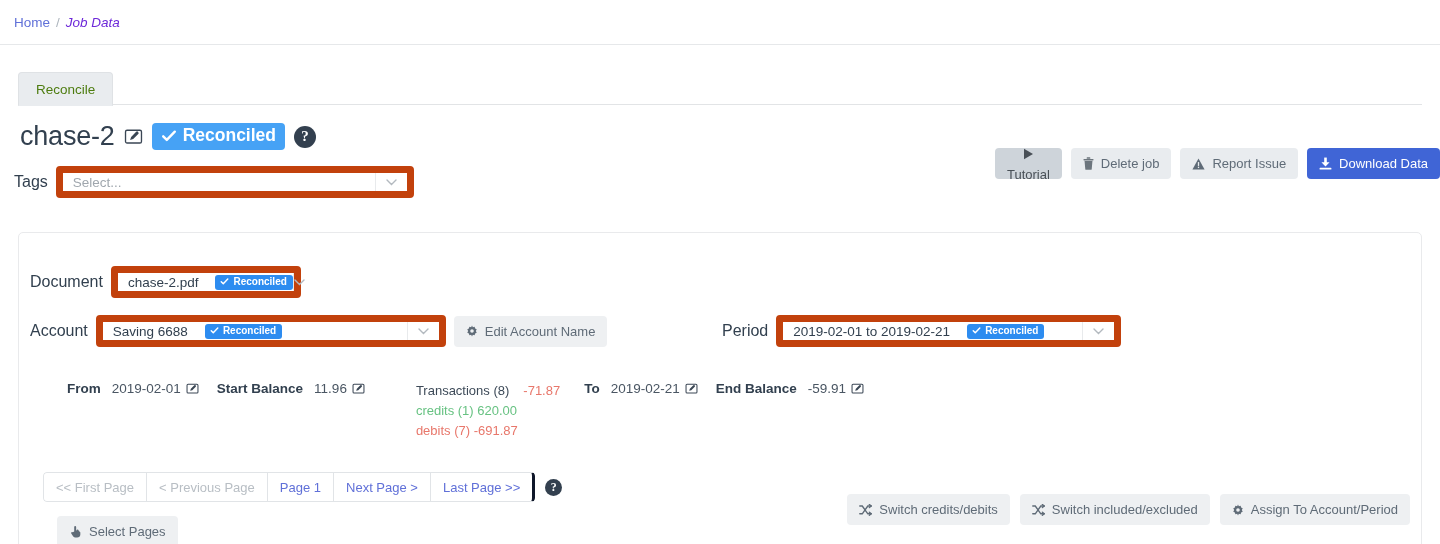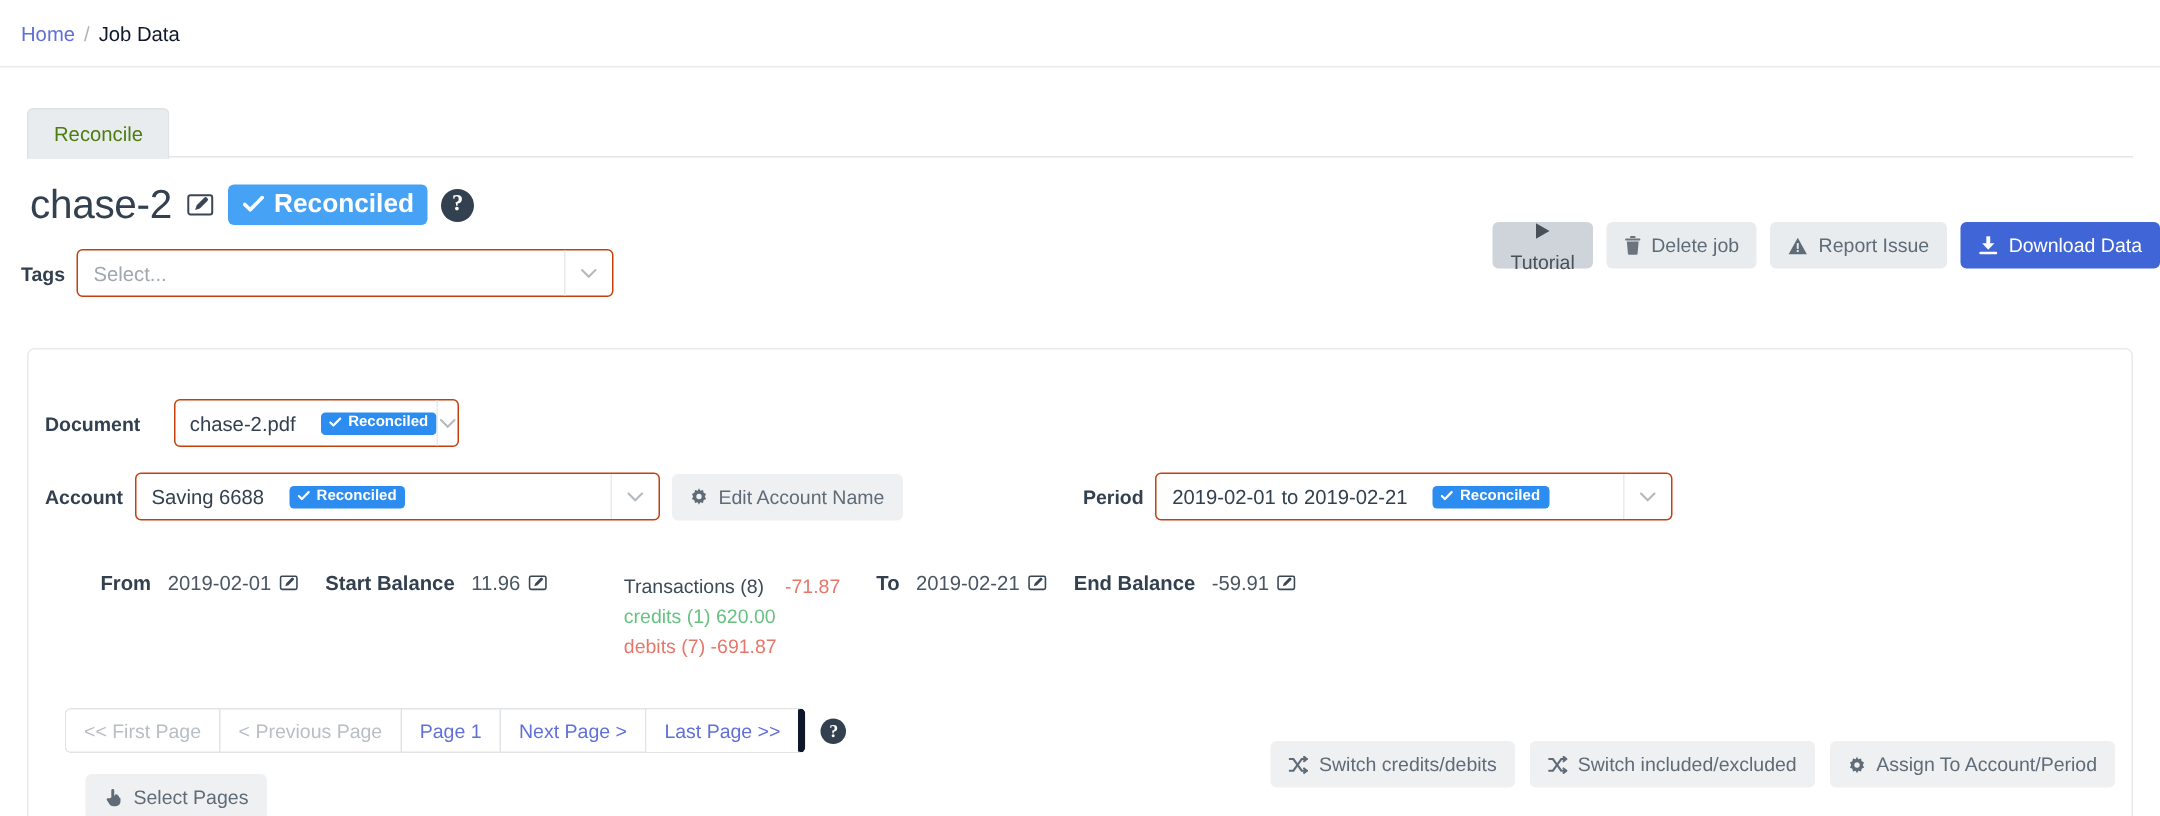--- a/index.html
+++ b/index.html
@@ -16,21 +16,21 @@
   .breadcrumb {
     height: 45px;
     display: flex;
     align-items: center;
     padding-left: 14px;
     font-size: 13.5px;
     border-bottom: 1px solid #e6e8ea;
   }
   .bc-link { color: #6070d8; }
   .bc-sep { color: #adb5bd; margin: 0 6px; }
-  .bc-current { color: #0f172a; }
+  .bc-current { color: #6d28d9; font-style: italic; }
 
   
   .tabs {
     position: relative;
     height: 42px;
     margin-top: 18px;
     padding-left: 18px;
     display: flex;
     align-items: flex-end;
   }
@@ -140,24 +140,24 @@
   .btn.primary { background: #4065d6; color: #fff; }
   .btn.light { background: #eef0f2; color: #5f6b77; }
 
   
   .tags-row {
     margin: 14px 0 0 14px;
     display: flex;
     align-items: center;
     gap: 8px;
   }
-  .lbl-bold { font-size: 13px; font-weight: bold; color: #32404f; text-align: center; }
+  .lbl-bold { font-size: 16px; font-weight: normal; color: #32404f; text-align: center; }
   .select-ctl {
     height: 32px;
-    border: 1px solid #c2410c;
+    border: 7px solid #c2410c;
     border-radius: 4px;
     background: #fff;
     display: flex;
     align-items: center;
     font-size: 13.5px;
   }
   .select-val { padding: 0 10px; color: #32404f; white-space: nowrap; }
   .select-val.ph { color: #a0a7ae; }
   .select-arrow {
     margin-left: auto;
@@ -173,21 +173,21 @@
   .card {
     position: absolute;
     left: 18px;
     top: 232px;
     width: 1404px;
     height: 330px;
     background: #fff;
     border: 1px solid #e9eaec;
     border-radius: 5px;
   }
-  .row-doc { position: absolute; left: 11px; top: 33px; display: flex; align-items: center; gap: 22px; }
+  .row-doc { position: absolute; left: 11px; top: 33px; display: flex; align-items: center; gap: 8px; }
   .row-acct { position: absolute; left: 11px; top: 82px; display: flex; align-items: center; gap: 8px; }
   .row-period { position: absolute; left: 703px; top: 82px; display: flex; align-items: center; gap: 8px; }
 
   .badge-reconciled-sm {
     background: #2d8cf0;
     color: #fff;
     font-size: 10px;
     font-weight: bold;
     border-radius: 3px;
     padding: 2px 6px 3px 5px;
@@ -237,21 +237,21 @@
     height: 30px;
     padding: 0 12px;
     display: flex; align-items: center;
     font-size: 13px;
     border: 1px solid #e1e4e7;
     border-right: none;
     background: #fff;
     color: #6070d8;
     white-space: nowrap;
   }
-  .pg:last-child { border-right: 5px solid #0f172a; }
+  .pg:last-child { border-right: 3px solid #0f172a; }
   .pg:first-child { border-radius: 4px 0 0 4px; }
   .pg:last-child { border-radius: 0 4px 4px 0; }
   .pg.disabled { color: #b8bec4; }
   .help-dark.sm { width: 17px; height: 17px; font-size: 12px; }
 
   .select-pages {
     position: absolute;
     left: 38px;
     top: 283px;
   }

